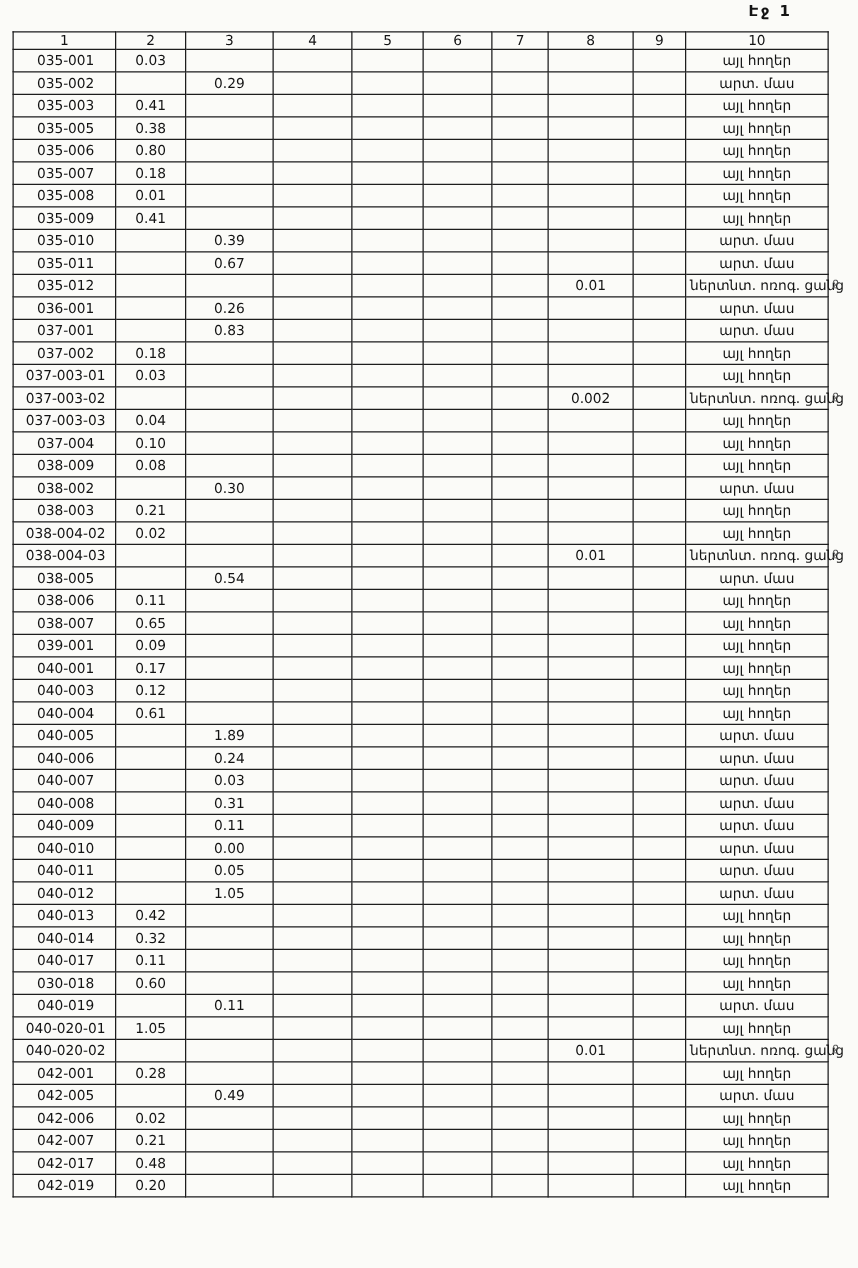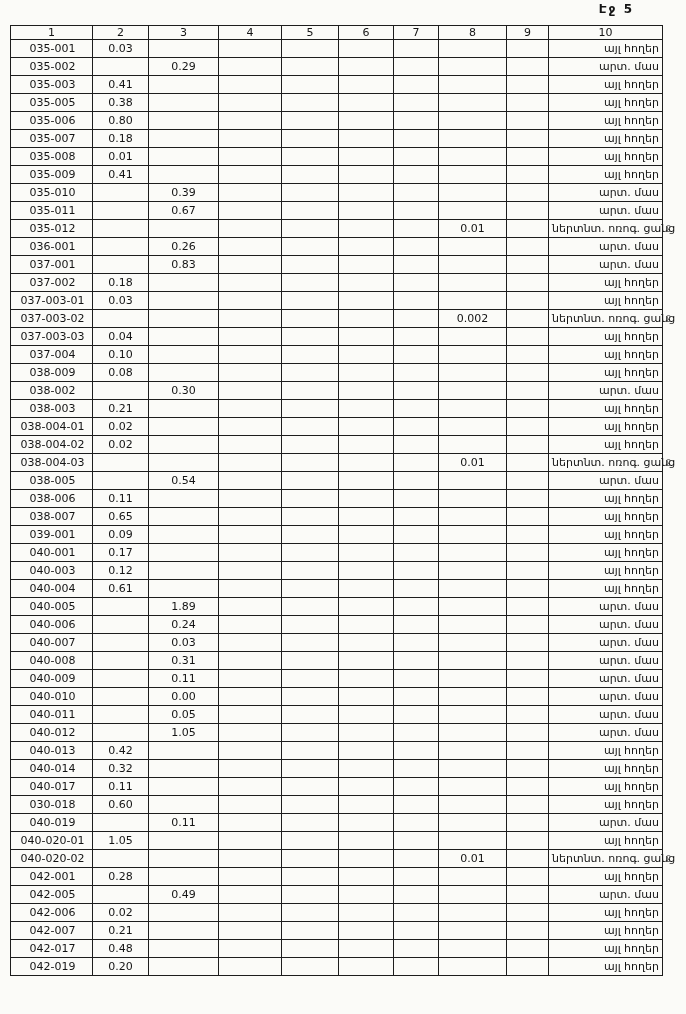--- a/index.html
+++ b/index.html
@@ -44,38 +44,38 @@
     font-weight: normal;
     text-align: center;
     height: 13px;
     line-height: 13px;
   }
   .scan-table td.c1 { text-align: center; padding-left: 5px; }
   .scan-table td.c2,
   .scan-table td.c3,
   .scan-table td.c8 { text-align: center; }
   .scan-table td.c10 {
-    text-align: right;
+    text-align: center;
     position: relative;
     overflow: visible;
   }
   .margin-note {
     position: absolute;
     left: 100%;
     margin-left: 4px;
     top: 3px;
     font-size: 9px;
     color: #555;
     line-height: 9px;
   }
 </style>
 </head>
 <body>
 
-<div class="page-label">Էջ 5</div>
+<div class="page-label">Էջ 1</div>
 
 <table class="scan-table">
   <colgroup>
     <col style="width:82px">
     <col style="width:56px">
     <col style="width:70px">
     <col style="width:63px">
     <col style="width:57px">
     <col style="width:55px">
     <col style="width:45px">
@@ -344,32 +344,20 @@
         <td class="c3"></td>
         <td class="c4"></td>
         <td class="c5"></td>
         <td class="c6"></td>
         <td class="c7"></td>
         <td class="c8"></td>
         <td class="c9"></td>
         <td class="c10">այլ հողեր</td>
       </tr>
       <tr>
-        <td class="c1">038-004-01</td>
-        <td class="c2">0.02</td>
-        <td class="c3"></td>
-        <td class="c4"></td>
-        <td class="c5"></td>
-        <td class="c6"></td>
-        <td class="c7"></td>
-        <td class="c8"></td>
-        <td class="c9"></td>
-        <td class="c10">այլ հողեր</td>
-      </tr>
-      <tr>
         <td class="c1">038-004-02</td>
         <td class="c2">0.02</td>
         <td class="c3"></td>
         <td class="c4"></td>
         <td class="c5"></td>
         <td class="c6"></td>
         <td class="c7"></td>
         <td class="c8"></td>
         <td class="c9"></td>
         <td class="c10">այլ հողեր</td>

